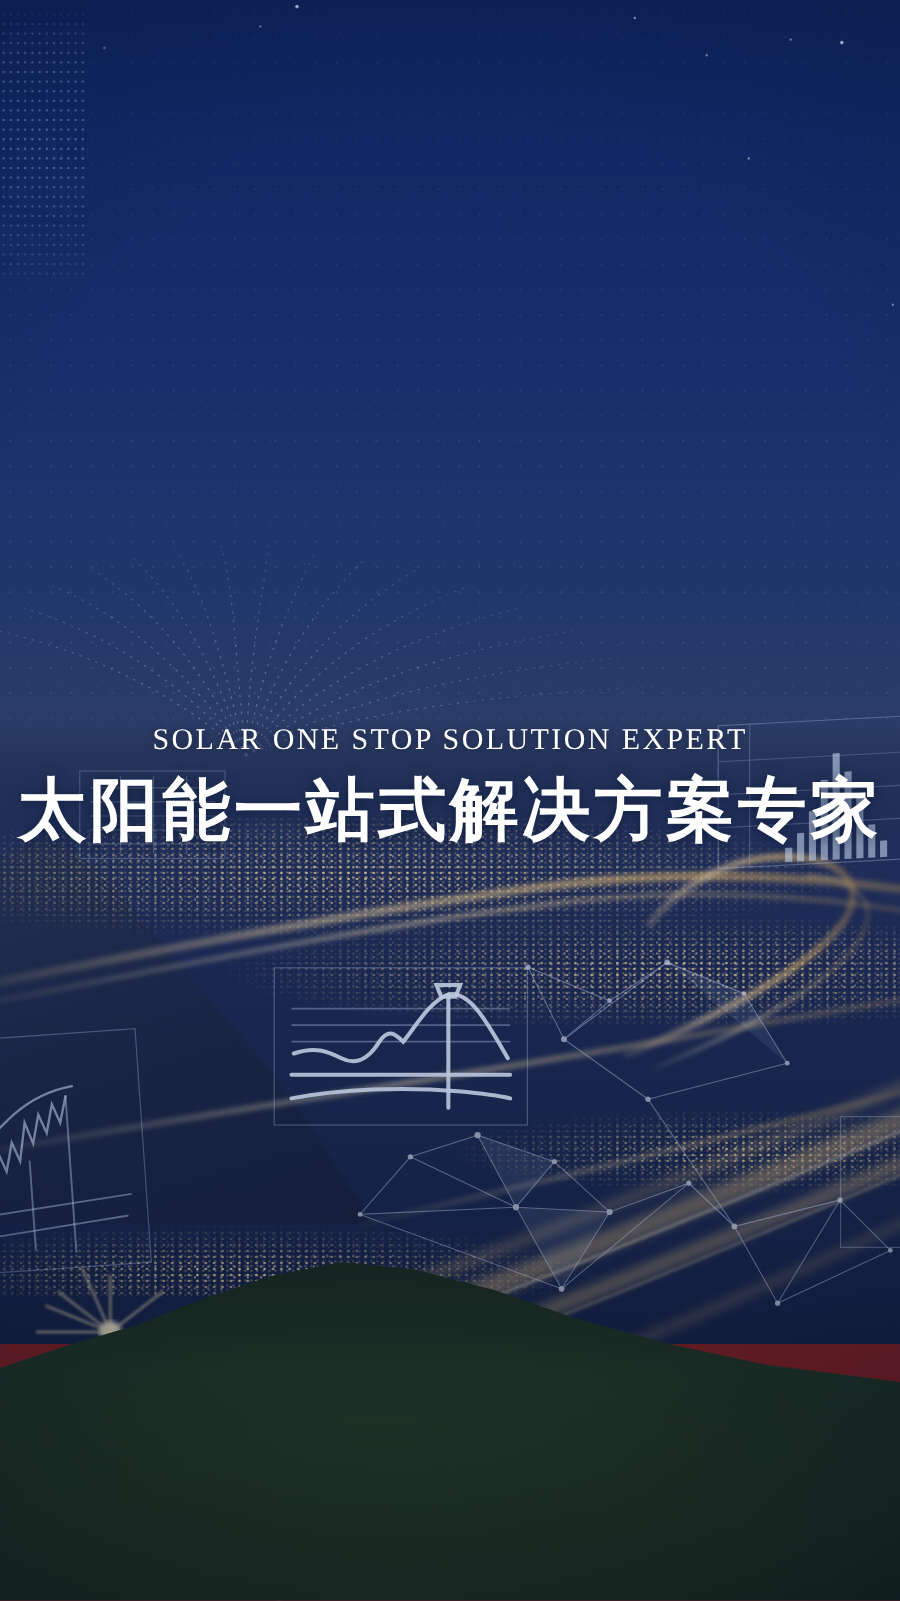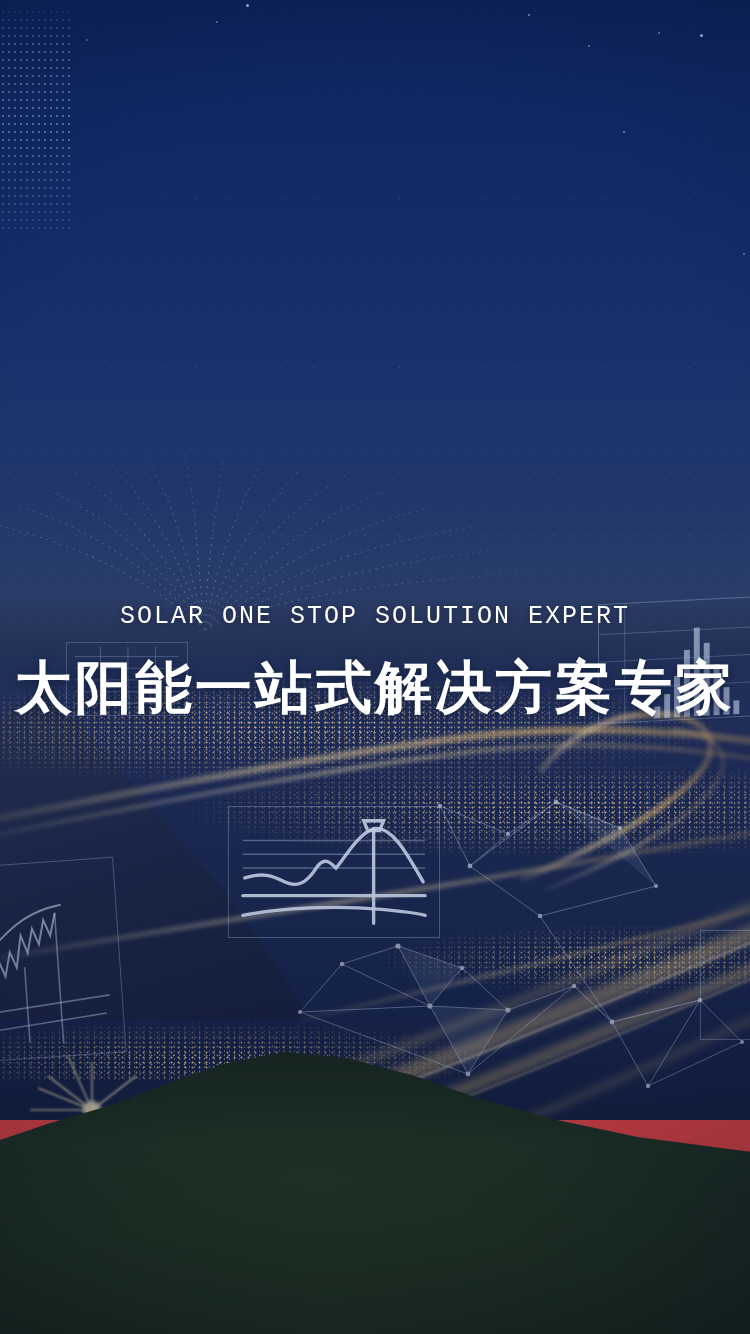--- a/index.html
+++ b/index.html
@@ -2,22 +2,22 @@
 <html><head>
 <meta charset="utf-8">
 <style>
   html,body{margin:0;padding:0;background:#0b1c40;}
   *{box-sizing:border-box;}
 
   #stage{
     position:relative;
     width:750px;height:1334px;
     overflow:hidden;
-    font-family:Liberation Mono, monospace;
-    background:#ef4444;
+    font-family:Liberation Serif, serif;
+    background:#7f1d1d;
   }
 
   .layer{position:absolute;left:0;top:0;width:750px;height:1334px;pointer-events:none;}
 
   
   #sky{
     background:
       linear-gradient(180deg,
         #0c2159 0px,
         #102a68 120px,
@@ -148,21 +148,21 @@
     text-shadow:0 1px 6px rgba(0,0,0,.32);
     white-space:nowrap;
   }
   #maintitle{
     display:block;
     color:#ffffff;
     font-size:57px;
     font-weight:700;
     letter-spacing:3px;
     line-height:76px;
-    margin-top:16px;
+    margin-top:0;
     text-shadow:0 2px 10px rgba(6,18,46,.55);
     white-space:nowrap;
   }
 
   
   #tint{
     background:linear-gradient(180deg,
       rgba(16,36,86,.18) 0%,
       rgba(20,40,92,.10) 40%,
       rgba(12,26,60,.20) 70%,

